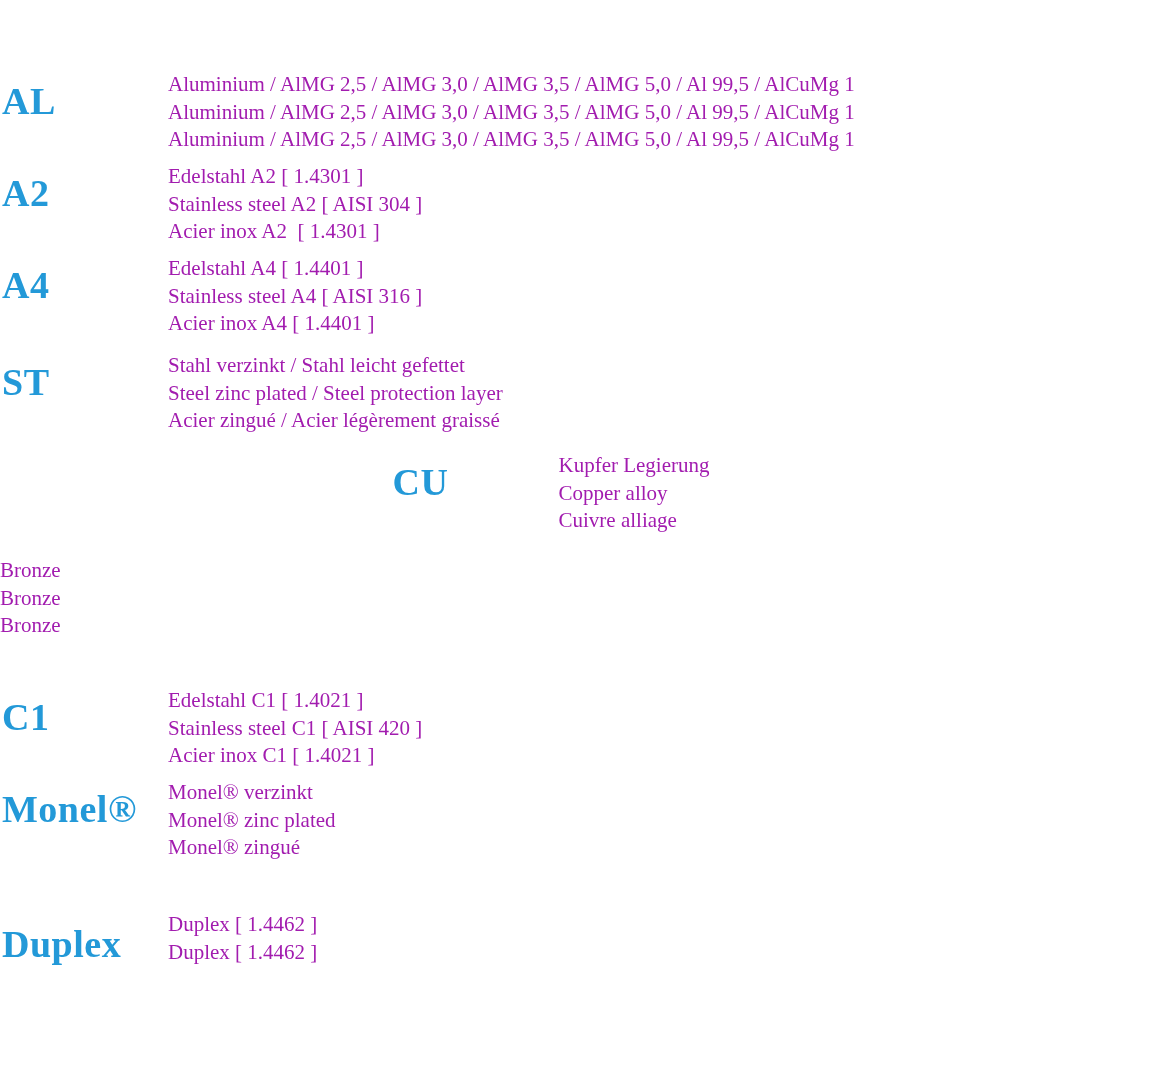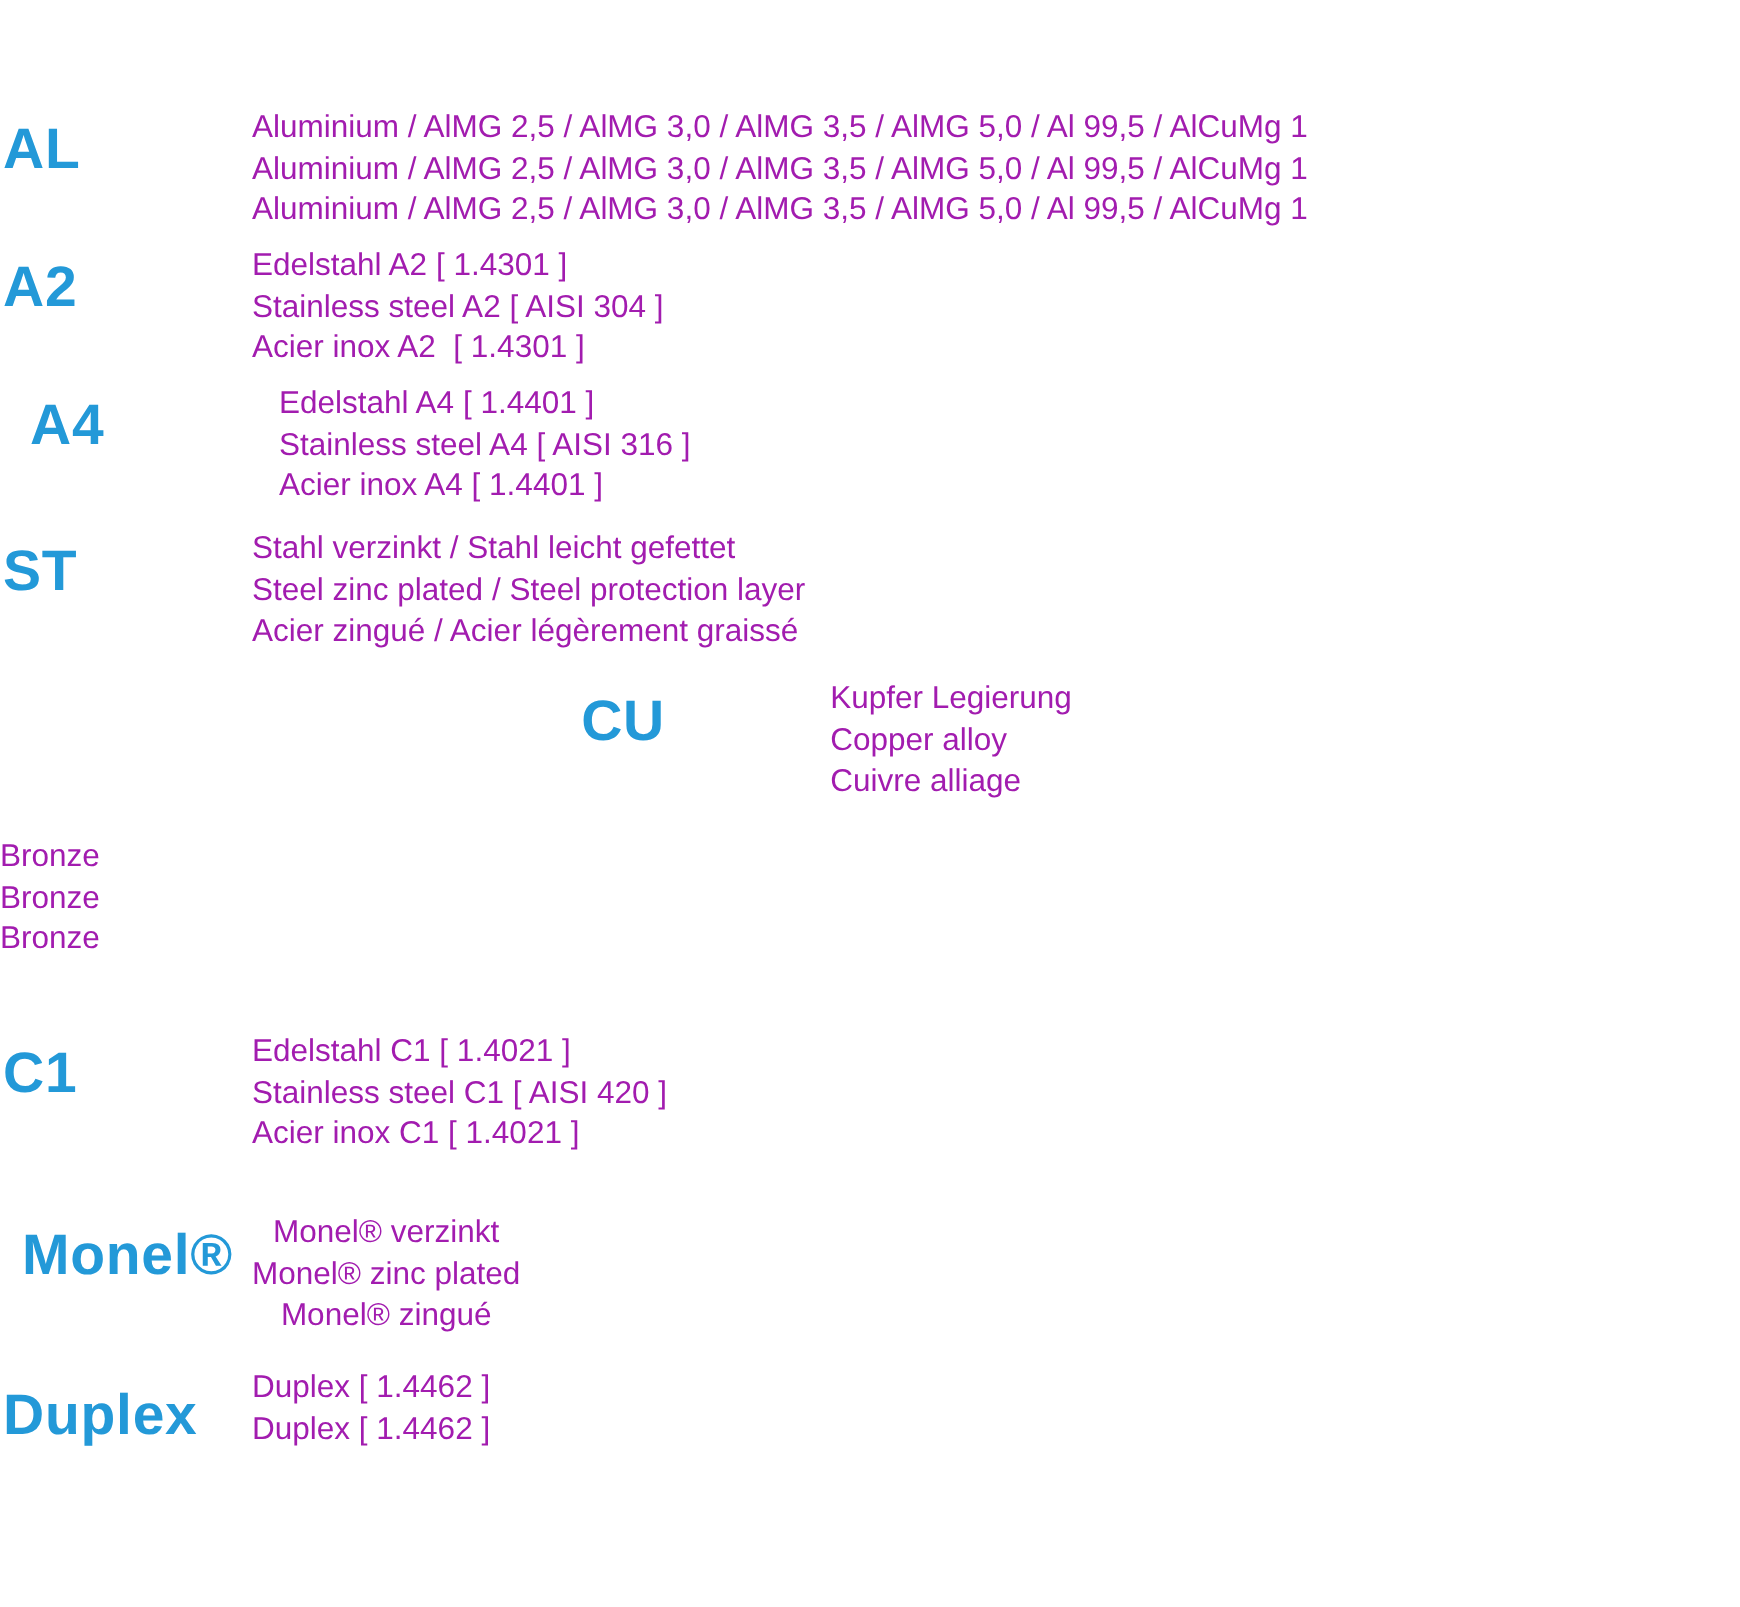--- a/index.html
+++ b/index.html
@@ -6,21 +6,21 @@
     margin: 0;
     padding: 0;
     background: #ffffff;
   }
   .page {
     position: relative;
     width: 1160px;
     height: 1071px;
     background: #ffffff;
     overflow: hidden;
-    font-family: Liberation Sans, sans-serif;
+    font-family: Liberation Serif, serif;
   }
   .row {
     position: absolute;
     left: 0;
     display: flex;
     align-items: center;
     width: 1100px;
   }
   .code {
     width: 168px;
@@ -37,26 +37,26 @@
     line-height: 27.5px;
     color: #a21caf;
     margin-top: 23px;
   }
   .line {
     white-space: pre-wrap;
   }
   
   .row-0 { top: 48px; }
   .row-1 { top: 140px; }
-  .row-2 { top: 232px; padding-left: 18px; }
+  .row-2 { top: 232px; }
   .row-3 { top: 329px; }
   .row-4 { top: 429px; justify-content: center; }
   .row-5 { top: 534px; }
   .row-6 { top: 664px; }
-  .row-7 { top: 785px; text-align: center; }
+  .row-7 { top: 756px; }
   .row-8 { top: 888px; align-items: flex-end; }
 </style>
 </head>
 <body>
 
 <div class="page">
 
   <div class="row row-0">
     <div class="code">AL</div>
     <div class="descs">

